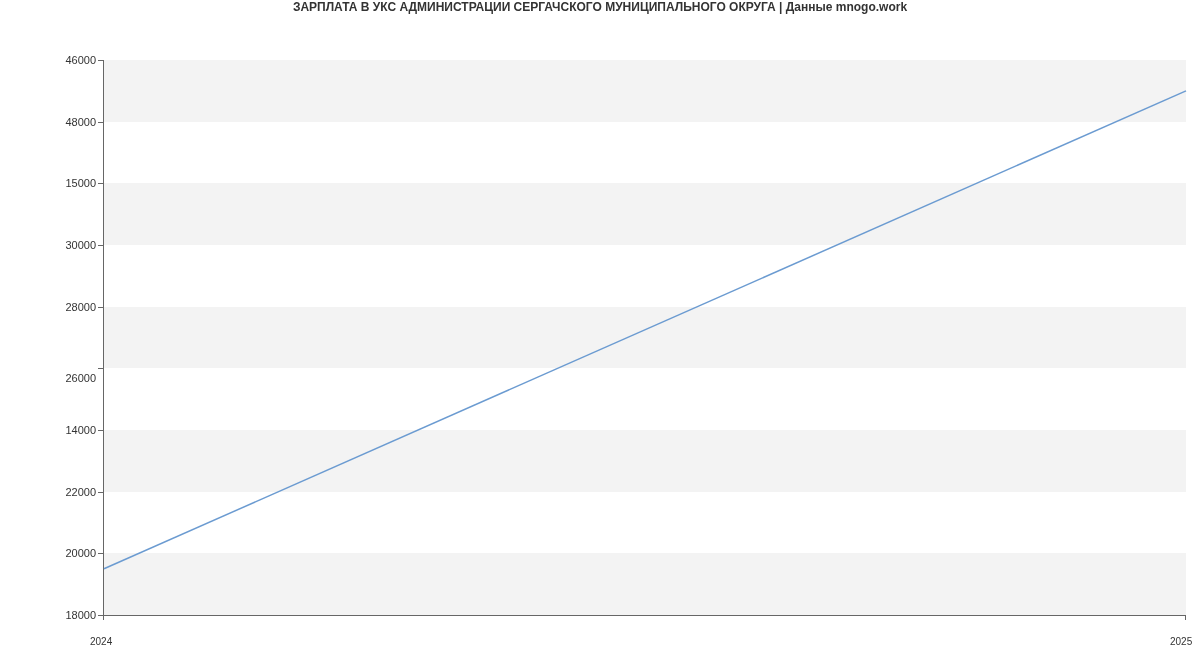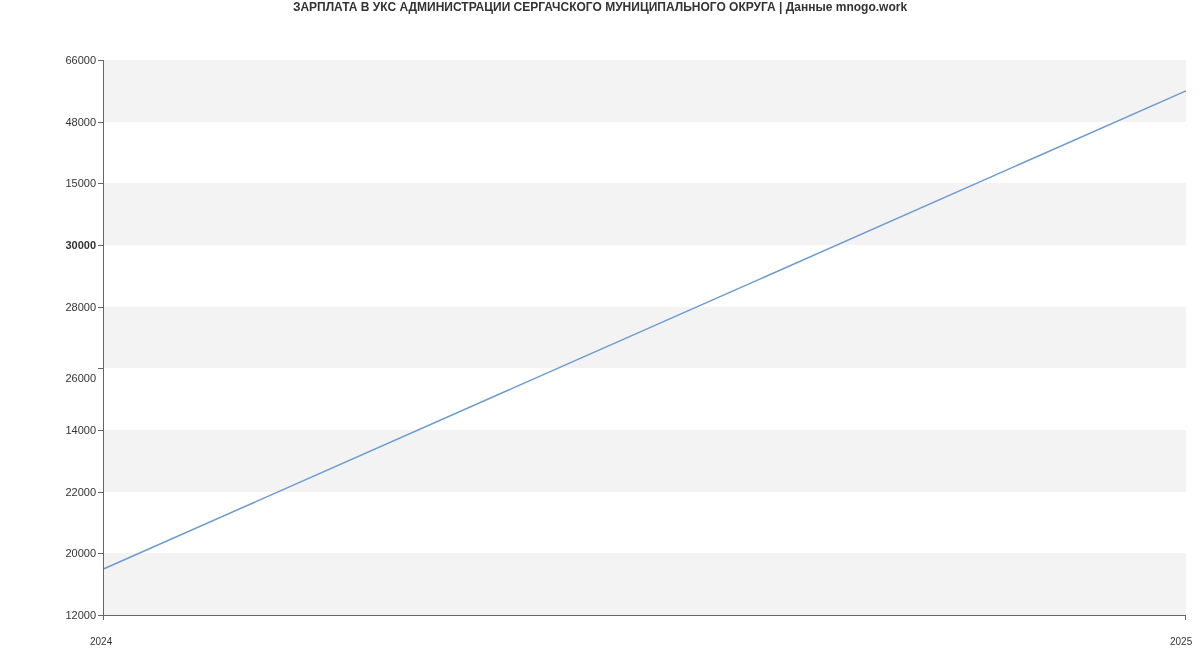--- a/index.html
+++ b/index.html
@@ -68,30 +68,30 @@
     width: 100%;
     height: 100%;
     overflow: visible;
   }
 </style>
 </head>
 <body>
 
 <div class="title">ЗАРПЛАТА В УКС АДМИНИСТРАЦИИ СЕРГАЧСКОГО МУНИЦИПАЛЬНОГО ОКРУГА | Данные mnogo.work</div>
 
-<div class="y-tick-label" style="top:615px;">12000</div>
+<div class="y-tick-label" style="top:615px;">18000</div>
 <div class="y-tick-label" style="top:553.3px;">20000</div>
 <div class="y-tick-label" style="top:491.7px;">22000</div>
 <div class="y-tick-label" style="top:430px;">14000</div>
 <div class="y-tick-label" style="top:378px;">26000</div>
 <div class="y-tick-label" style="top:306.7px;">28000</div>
-<div class="y-tick-label" style="top:245px;font-weight:bold;">30000</div>
+<div class="y-tick-label" style="top:245px;">30000</div>
 <div class="y-tick-label" style="top:183.3px;">15000</div>
 <div class="y-tick-label" style="top:121.7px;">48000</div>
-<div class="y-tick-label" style="top:60px;">66000</div>
+<div class="y-tick-label" style="top:60px;">46000</div>
 
 <div class="y-tick-mark" style="top:615px;"></div>
 <div class="y-tick-mark" style="top:553.3px;"></div>
 <div class="y-tick-mark" style="top:491.7px;"></div>
 <div class="y-tick-mark" style="top:430px;"></div>
 <div class="y-tick-mark" style="top:368.3px;"></div>
 <div class="y-tick-mark" style="top:306.7px;"></div>
 <div class="y-tick-mark" style="top:245px;"></div>
 <div class="y-tick-mark" style="top:183.3px;"></div>
 <div class="y-tick-mark" style="top:121.7px;"></div>

